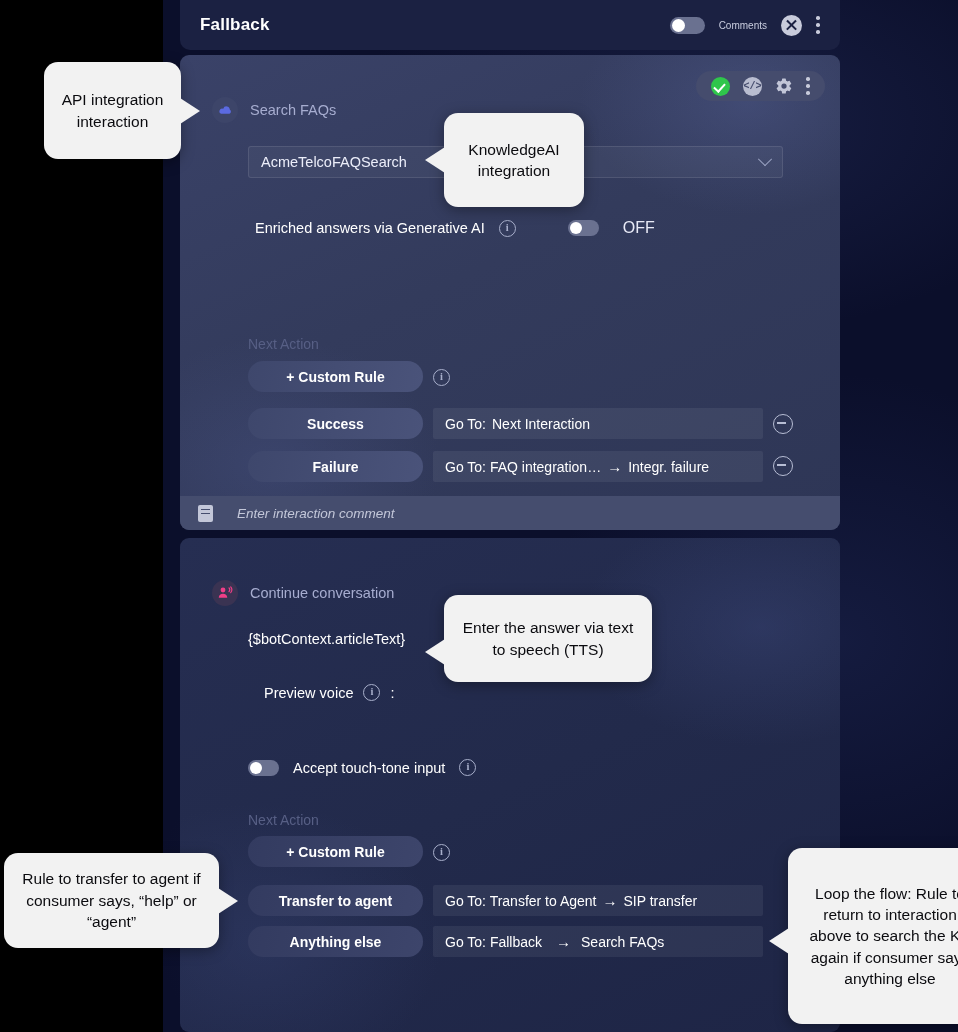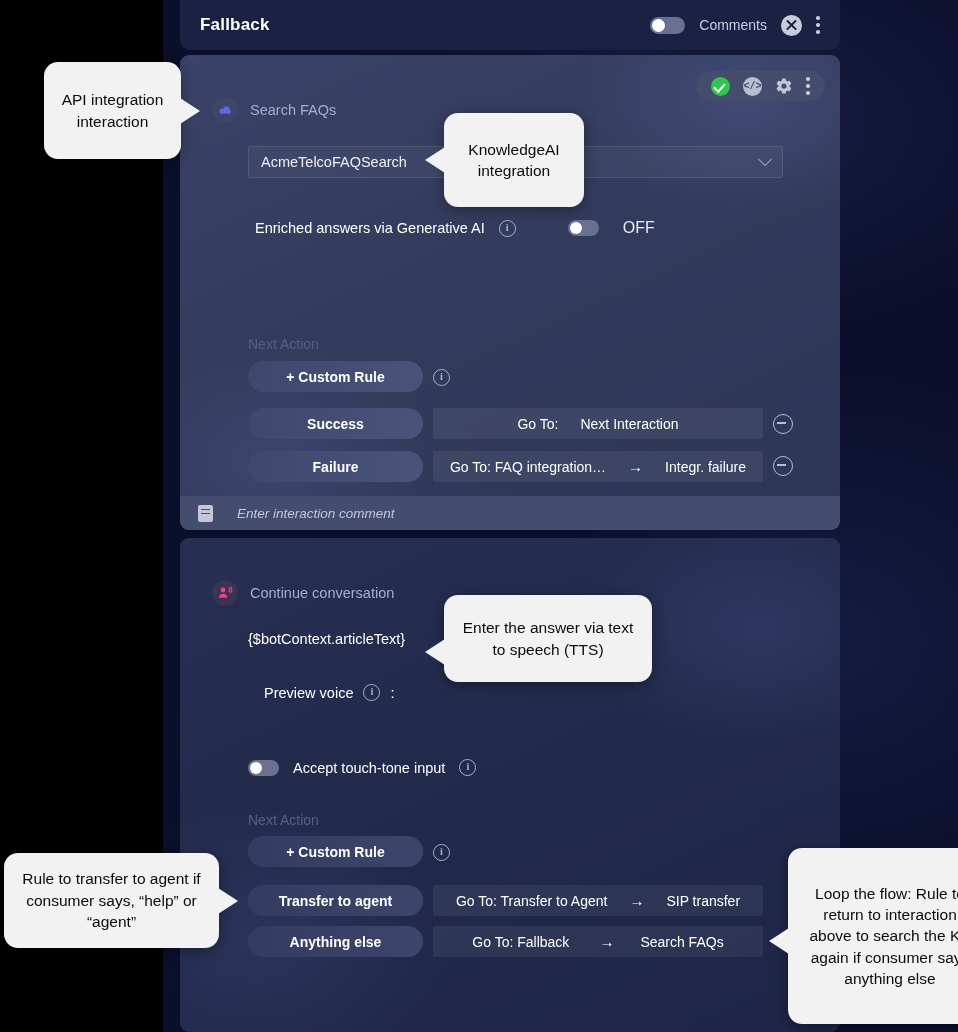--- a/index.html
+++ b/index.html
@@ -74,21 +74,21 @@
     position: absolute;
     left: 2px;
     top: 2px;
     width: 13px;
     height: 13px;
     border-radius: 50%;
     background: #ffffff;
   }
   .comments-label {
     color: #c9cddf;
-    font-size: 14px;
+    font-size: 10px;
   }
   .circle-x {
     width: 21px;
     height: 21px;
     border-radius: 50%;
     background: #c8cbdb;
     position: relative;
     flex: none;
   }
   .circle-x::before, .circle-x::after {
@@ -312,23 +312,22 @@
     position: absolute;
     height: 31px;
     background: rgba(255,255,255,.065);
     border-radius: 2px;
     display: flex;
     align-items: center;
     padding: 0 12px;
     box-sizing: border-box;
     color: #ffffff;
     font-size: 14px;
-    gap: 22px;
+    gap: 6px;
     white-space: nowrap;
-    justify-content: center;
   }
   .goto-field .arrow { color: #ffffff; font-size: 15px; }
 
   .minus-btn {
     position: absolute;
     width: 18px; height: 18px;
     border-radius: 50%;
     border: 1.5px solid #b7bdd4;
   }
   .minus-btn::after {

